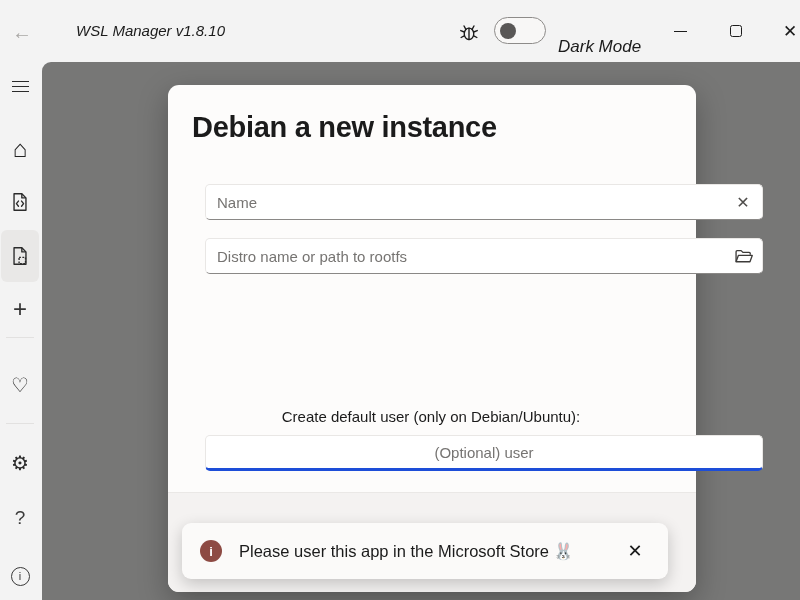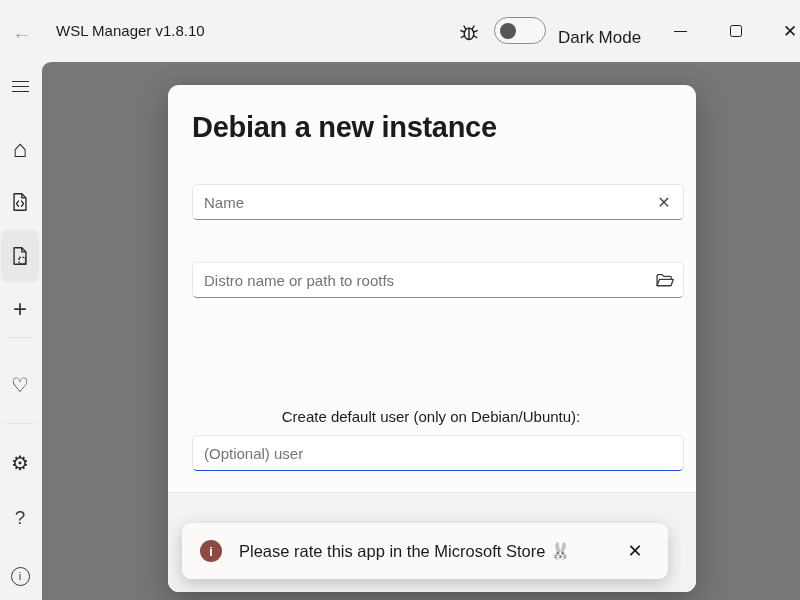--- a/index.html
+++ b/index.html
@@ -2,25 +2,25 @@
 <html><head>
 <meta charset="utf-8">
 <style>
   * { margin:0; padding:0; box-sizing:border-box; }
   html,body { width:800px; height:600px; overflow:hidden; }
   body { font-family:"Liberation Sans", sans-serif; background:#f3f3f3; position:relative; }
 
   
   .titlebar { position:absolute; left:0; top:0; width:800px; height:62px; background:#f3f3f3; }
   .back-btn { position:absolute; left:8px; top:18px; width:28px; height:28px; display:flex; align-items:center; justify-content:center; color:#a8a6a4; font-size:20px; }
-  .app-title { position:absolute; left:56px; top:22px; font-size:15px; color:#1b1b1b; }
+  .app-title { position:absolute; left:76px; top:22px; font-size:15px; color:#1b1b1b;font-style:italic; }
   .bug-btn { position:absolute; left:456px; top:19px; width:26px; height:26px; display:flex; align-items:center; justify-content:center; }
   .toggle { position:absolute; left:494px; top:17px; width:52px; height:27px; border:1px solid #8d8b89; border-radius:14px; background:#f8f7f6; }
   .toggle .knob { position:absolute; left:5px; top:4.5px; width:16px; height:16px; border-radius:50%; background:#595756; }
-  .darkmode-label { position:absolute; left:558px; top:28px; font-size:17px; color:#1b1b1b; }
+  .darkmode-label { position:absolute; left:558px; top:37px; font-size:17px; color:#1b1b1b;font-style:italic; }
   .win-btn { position:absolute; top:14px; width:40px; height:34px; display:flex; align-items:center; justify-content:center; color:#1b1b1b; }
   .win-min { left:660px; } .win-max { left:716px; } .win-close { left:770px; font-size:17px; }
   .min-glyph { width:13px; height:0; border-top:1.4px solid #1b1b1b; display:block; }
   .max-glyph { width:12px; height:12px; border:1.4px solid #1b1b1b; border-radius:2.5px; display:block; }
 
   
   .sidebar { position:absolute; left:0; top:62px; width:42px; height:538px; background:#f3f3f3; }
   .side-item { position:absolute; left:1px; width:38px; height:34px; display:flex; align-items:center; justify-content:center; color:#2b2b2b; }
   .side-item.selected { background:#e9e8e7; border-radius:6px; height:52px; }
   .side-sep { position:absolute; left:6px; width:28px; height:0; border-top:1px solid #e2e1e0; }
@@ -32,27 +32,27 @@
   .info-ring { width:19px; height:19px; border:1.5px solid #3a3a3a; border-radius:50%; display:flex; align-items:center; justify-content:center; font-size:11px; font-style:normal; color:#3a3a3a; }
   .hamburger { display:flex; flex-direction:column; gap:4px; }
   .hamburger span { display:block; width:17px; height:0; border-top:1.6px solid #2b2b2b; }
 
   
   .content { position:absolute; left:42px; top:62px; width:758px; height:538px; background:#777776; border-top-left-radius:9px; }
 
   
   .dialog { position:absolute; left:168px; top:85px; width:528px; height:507px; background:#fdfcfb; border-radius:11px; box-shadow:0 10px 30px rgba(0,0,0,0.28); }
   .dialog-title { position:absolute; left:24px; top:26px; font-size:29px; font-weight:700; color:#1b1b1b; letter-spacing:-0.3px; }
-  .field { position:absolute; left:24px; width:492px; height:36px; }
+  .field { position:absolute; left:37px; width:558px; height:36px; }
   .field input { width:100%; height:100%; background:#ffffff; border:1px solid #e9e7e5; border-bottom:1px solid #8a8886; border-radius:5px; padding:0 38px 0 11px; font-family:"Liberation Sans", sans-serif; font-size:15px; color:#1a1a1a; outline:none; }
   .field input::placeholder { color:#767472; opacity:1; }
   .field .trail { position:absolute; right:6px; top:4px; width:28px; height:28px; display:flex; align-items:center; justify-content:center; }
   .clear-x { font-size:16px; color:#4f4d4b; }
-  .f-name { top:99px; } .f-distro { top:153px;margin-top:24px; } .f-save { top:255px; } .f-user { top:350px; }
-  .f-user input { padding-right:11px; border-bottom:1px solid #1d4ed8; }
+  .f-name { top:99px; } .f-distro { top:153px; } .f-save { top:255px; } .f-user { top:350px; }
+  .f-user input { padding-right:11px; border-bottom:3px solid #1d4ed8;text-align:center; }
   .hint { position:absolute; left:24px; top:196px; width:478px; text-align:center; font-size:15px; font-weight:600; line-height:24px; color:#9a4b50; }
   .user-label { position:absolute; left:24px; top:323px; width:478px; text-align:center; font-size:15px; color:#1b1b1b; }
   .dialog-footer { position:absolute; left:0; top:407px; width:528px; height:100px; background:#f4f2f1; border-top:1px solid #eae8e6; border-radius:0 0 11px 11px; }
 
   
   .toast { position:absolute; left:182px; top:523px; width:486px; height:56px; background:#fbfaf9; border-radius:9px; box-shadow:0 5px 16px rgba(0,0,0,0.20); display:flex; align-items:center; padding:0 18px; }
   .info-badge { width:22px; height:22px; border-radius:50%; background:#8d4a43; color:#fff; font-size:13px; font-weight:700; display:flex; align-items:center; justify-content:center; flex:0 0 auto; }
   .toast-msg { margin-left:17px; font-size:16.5px; color:#1b1b1b; }
   .toast-close { margin-left:auto; width:30px; height:30px; display:flex; align-items:center; justify-content:center; font-size:18px; color:#1b1b1b; }
 
@@ -181,17 +181,17 @@
 
   <div class="user-label">Create default user (only on Debian/Ubuntu):</div>
 
   <div class="field f-user">
     <input type="text" placeholder="(Optional) user" style="">
   </div>
 </div>
 
 <div class="toast">
   <div class="info-badge">i</div>
-  <div class="toast-msg">Please rate this app in the Microsoft Store 🐰</div>
+  <div class="toast-msg">Please user this app in the Microsoft Store 🐰</div>
   <div class="toast-close">
     <span>✕</span>
   </div>
 </div>
 
 </body></html>

